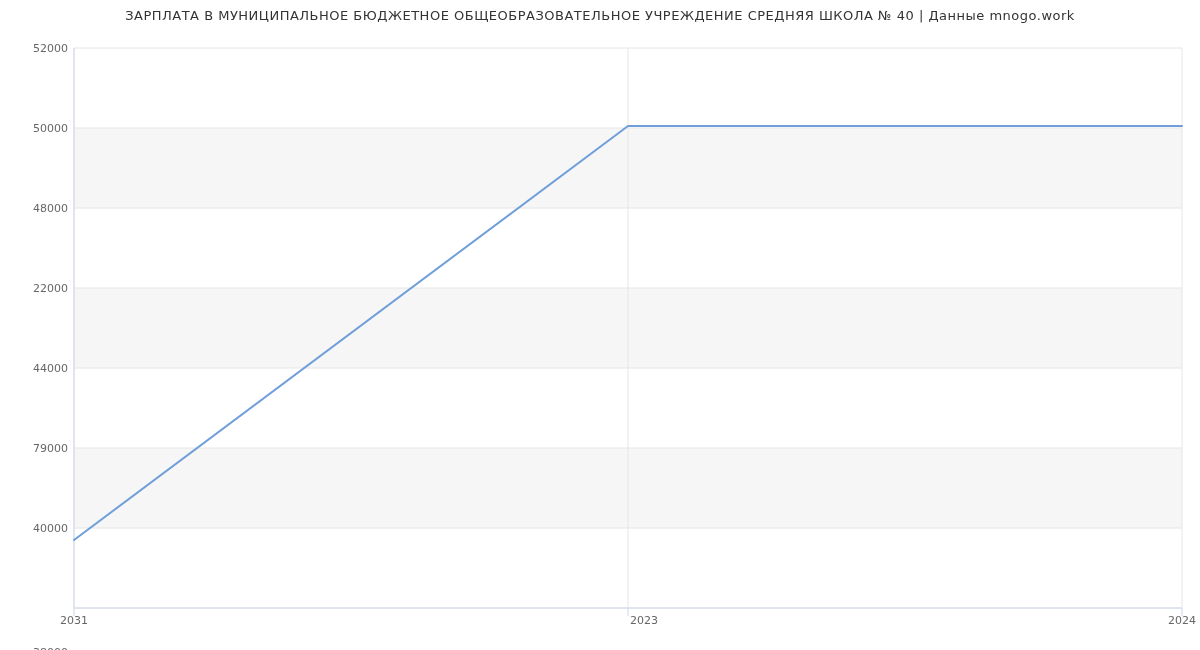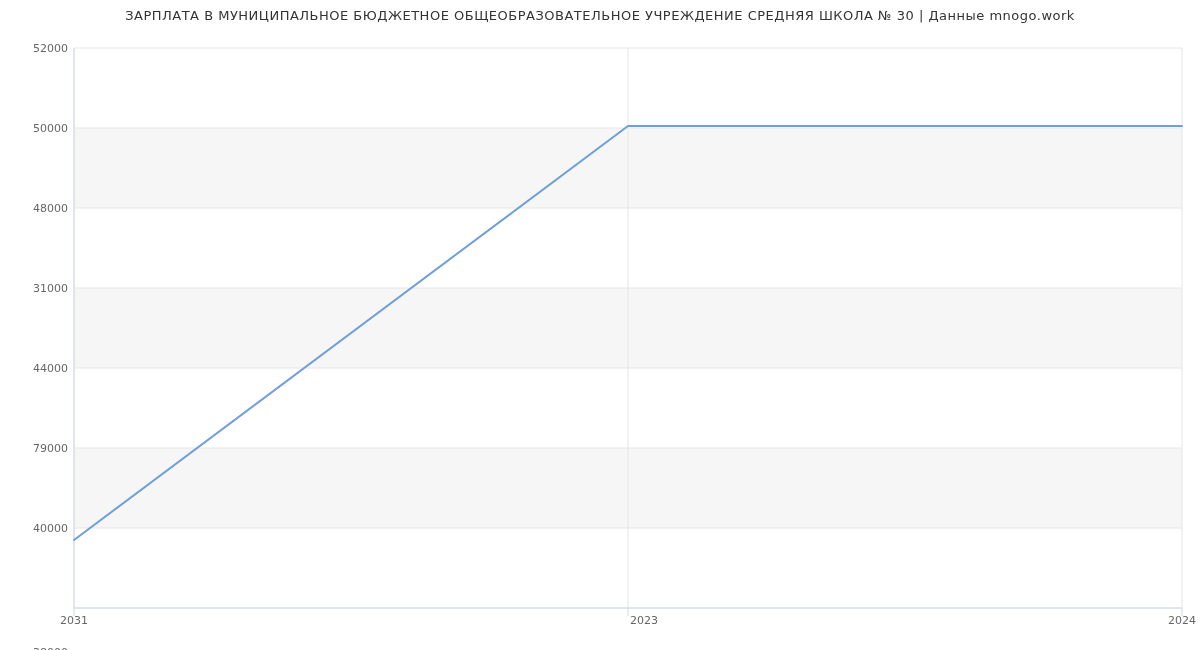--- a/index.html
+++ b/index.html
@@ -53,21 +53,21 @@
   }
   .x-tick-label {
     top: 614px;
     transform: translateX(-50%);
   }
 </style>
 </head>
 <body>
 
 <div class="chart-wrap">
-  <div class="title">ЗАРПЛАТА В МУНИЦИПАЛЬНОЕ БЮДЖЕТНОЕ ОБЩЕОБРАЗОВАТЕЛЬНОЕ УЧРЕЖДЕНИЕ СРЕДНЯЯ ШКОЛА № 30 | Данные mnogo.work</div>
+  <div class="title">ЗАРПЛАТА В МУНИЦИПАЛЬНОЕ БЮДЖЕТНОЕ ОБЩЕОБРАЗОВАТЕЛЬНОЕ УЧРЕЖДЕНИЕ СРЕДНЯЯ ШКОЛА № 40 | Данные mnogo.work</div>
 
   <div class="plot">
     <svg id="plot-svg" width="1108" height="560" viewBox="0 0 1108 560">
         <rect x="0" y="400" width="1108" height="80" fill="#f6f6f6"></rect>
         <rect x="0" y="240" width="1108" height="80" fill="#f6f6f6"></rect>
         <rect x="0" y="80" width="1108" height="80" fill="#f6f6f6"></rect>
         <line x1="0" y1="560" x2="1108" y2="560" stroke="#e6e6e6" stroke-width="1"></line>
         <line x1="0" y1="480" x2="1108" y2="480" stroke="#e6e6e6" stroke-width="1"></line>
         <line x1="0" y1="400" x2="1108" y2="400" stroke="#e6e6e6" stroke-width="1"></line>
         <line x1="0" y1="320" x2="1108" y2="320" stroke="#e6e6e6" stroke-width="1"></line>
@@ -84,21 +84,21 @@
         <line x1="554" y1="560" x2="554" y2="568" stroke="#ccd6eb" stroke-width="1"></line>
         <line x1="1108" y1="560" x2="1108" y2="568" stroke="#ccd6eb" stroke-width="1"></line>
         <path d="M0 492 L554 78 L1108 78" fill="none" stroke="#6f9edb" stroke-width="2" stroke-linejoin="round" stroke-linecap="round"></path>
       </svg>
   </div>
 
   <div class="y-tick-label" id="yt0" style="top: 608px; margin-top: 44px;">38000</div>
   <div class="y-tick-label" id="yt1" style="top: 528px;">40000</div>
   <div class="y-tick-label" id="yt2" style="top: 448px;">79000</div>
   <div class="y-tick-label" id="yt3" style="top: 368px;">44000</div>
-  <div class="y-tick-label" id="yt4" style="top: 288px;">31000</div>
+  <div class="y-tick-label" id="yt4" style="top: 288px;">22000</div>
   <div class="y-tick-label" id="yt5" style="top: 208px;">48000</div>
   <div class="y-tick-label" id="yt6" style="top: 128px; margin-left: 18px;">50000</div>
   <div class="y-tick-label" id="yt7" style="top: 48px; text-align: center;">52000</div>
 
   <div class="x-tick-label" id="xt0" style="left: 74px;">2031</div>
   <div class="x-tick-label" id="xt1" style="left: 628px; margin-left: 16px;">2023</div>
   <div class="x-tick-label" id="xt2" style="left: 1182px;">2024</div>
 </div>
 
 </body></html>

